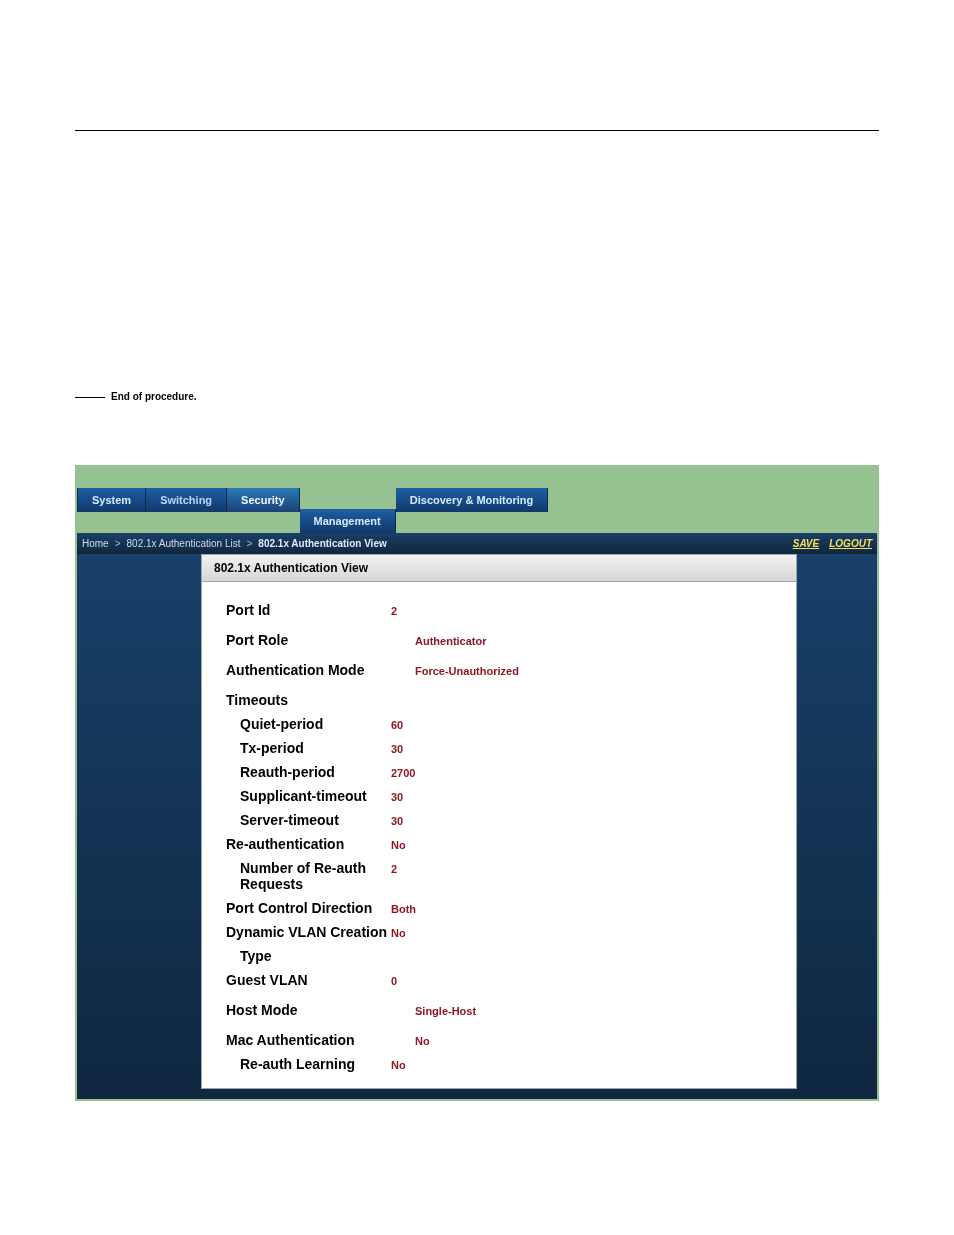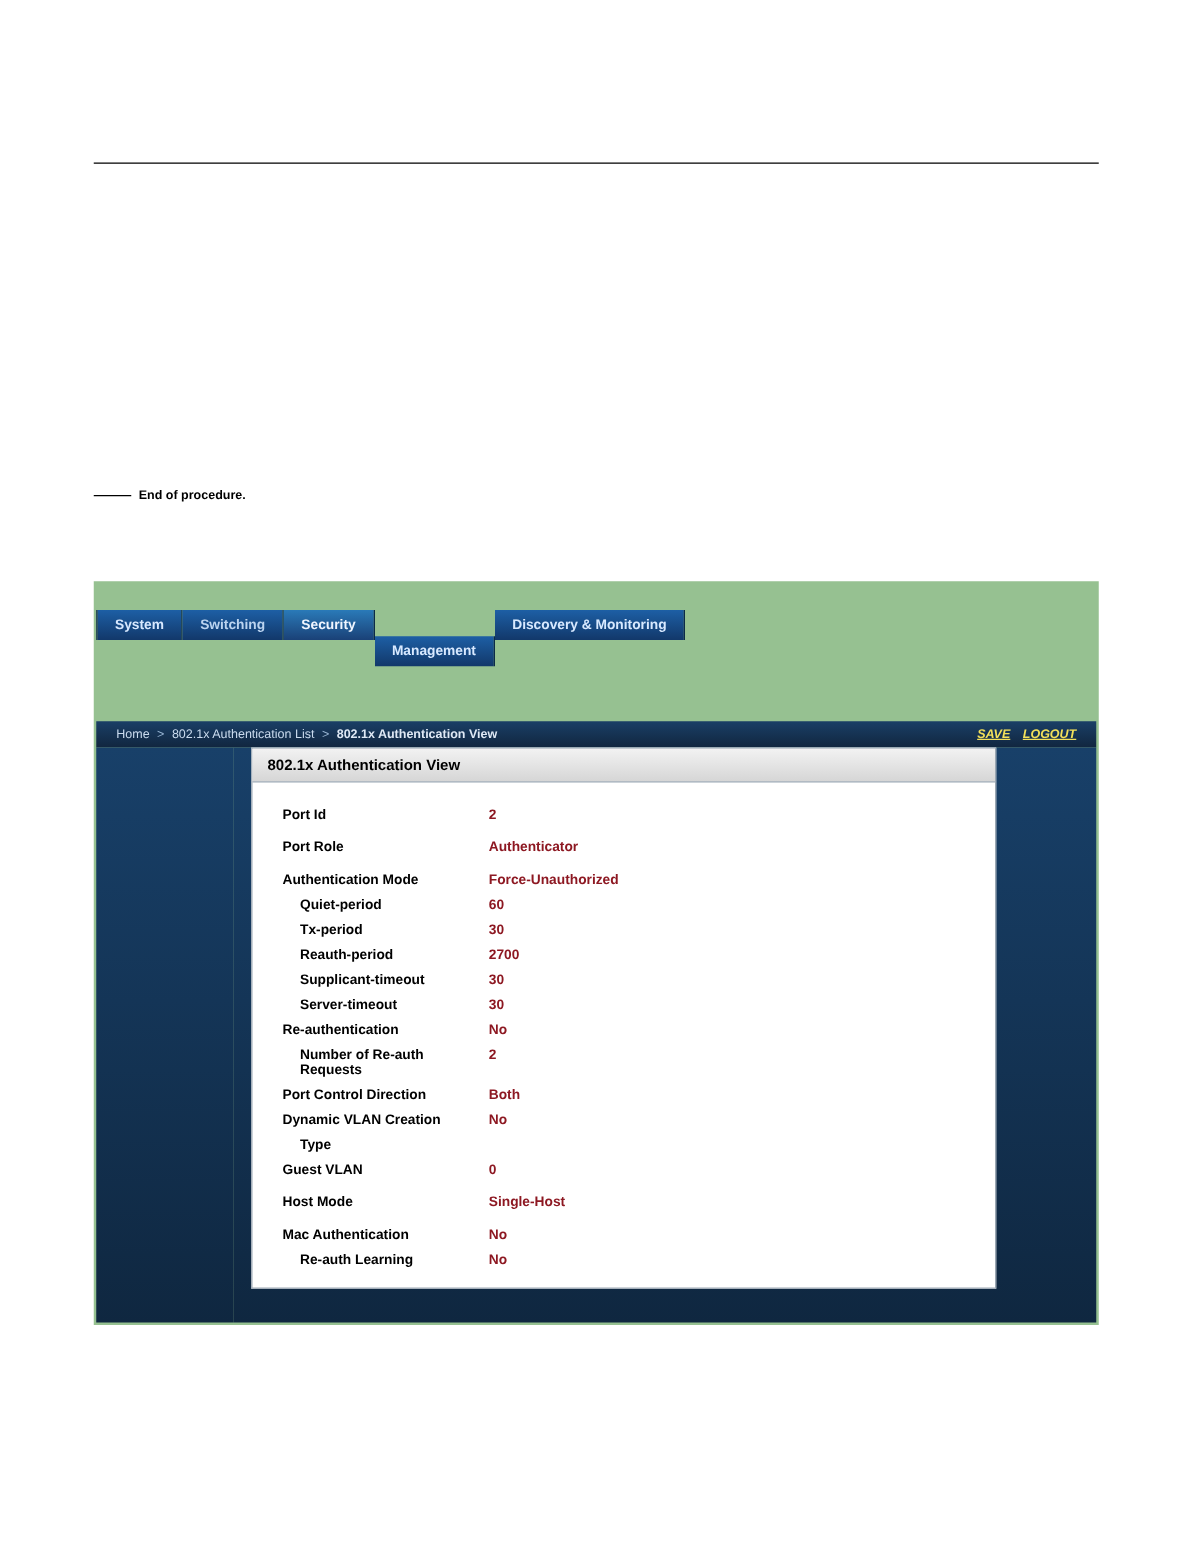--- a/index.html
+++ b/index.html
@@ -14,38 +14,38 @@
   .ui-wrap { background: #96c191; margin-top: 63px; padding: 2px; position: relative; }
   .ui-menubar { display: flex; align-items: center; }
   .ui-menuitem { padding: 6px 14px; font-size: 11px; font-weight: bold; color: #d8e9ff; cursor: pointer; border-right: 1px solid #0b2b47; position: relative; }
   .ui-menuitem.m-system     { background: linear-gradient(#1d5fa5,#12386a); }
   .ui-menuitem.m-switching  { background: linear-gradient(#1d5fa5,#12386a); color: #bcd4f0; }
   .ui-menuitem.m-security   { background: linear-gradient(#2a7ab8,#1a4177); color: #f0f6ff; }
   .ui-menuitem.m-management { background: linear-gradient(#1d5fa5,#12386a); margin-top: 42px; }
   .ui-menuitem.m-discovery  { background: linear-gradient(#1d5fa5,#12386a); }
   .ui-menuitem:first-child { border-left: 1px solid #0b2b47; }
 
-  .ui-breadbar { background: linear-gradient(#1a3f66,#11263f); color: #cadbee; padding: 5px 16px; font-size: 10px; display: flex; align-items: flex-start; justify-content: space-between; margin-top: 44px; }
+  .ui-breadbar { background: linear-gradient(#1a3f66,#11263f); color: #cadbee; padding: 5px 5px; font-size: 10px; display: flex; align-items: flex-start; justify-content: space-between; }
   .ui-bread-left { display: flex; gap: 6px; align-items: center; }
   .ui-bread-left .sep { color: #9bb8d6; }
   .ui-bread-left .active { font-weight: bold; color: #dfe9f5; }
   .ui-bread-right { display: flex; gap: 10px; }
   .ui-bread-right a { color: #f2e05a; text-decoration: underline; font-weight: bold; font-size: 10px; cursor: pointer; font-style: italic; }
 
   .ui-body { display: flex; }
   .ui-sidebar { width: 110px; background: linear-gradient(#184069,#0f2740); min-height: 460px; }
   .ui-content-outer { flex: 1; background: linear-gradient(#184069,#0f2740); padding: 0 80px 10px 14px; }
 
   .panel { background: #fff; border: 1px solid #9aa7b3; }
   .panel-head { background: linear-gradient(#f2f2f2,#d6d6d6); border-bottom: 1px solid #9aa7b3; font-weight: bold; font-size: 12px; padding: 6px 12px; }
   .panel-body { padding: 16px 24px 12px 24px; }
 
   .row { display: flex; align-items: baseline; padding: 4px 0; }
-  .row.section { margin-top: 6px; }
-  .row .label { width: 165px; font-size: 11px; font-weight: bold; color: #000; }
+  .row.section { margin-top: 6px; gap: 24px; }
+  .row .label { width: 165px; font-size: 14px; font-weight: bold; color: #000; }
   .row .label.indent1 { padding-left: 14px; }
   .row .value { font-size: 11px; font-weight: bold; color: #8d1822; }
 
 </style>
 </head>
 <body>
 
 <div class="page">
 
   <div class="rule-top"></div>
@@ -88,20 +88,24 @@
                 <div class="label">Port Id</div>
                 <div class="value">2</div>
               </div>
             <div class="row section">
                 <div class="label">Port Role</div>
                 <div class="value">Authenticator</div>
               </div>
             <div class="row section">
                 <div class="label">Authentication Mode</div>
                 <div class="value">Force-Unauthorized</div>
+              </div>
+            <div class="row section">
+                <div class="label">Timeouts</div>
+                <div class="value"></div>
               </div>
             <div class="row">
                 <div class="label indent1">Quiet-period</div>
                 <div class="value">60</div>
               </div>
             <div class="row">
                 <div class="label indent1">Tx-period</div>
                 <div class="value">30</div>
               </div>
             <div class="row">

